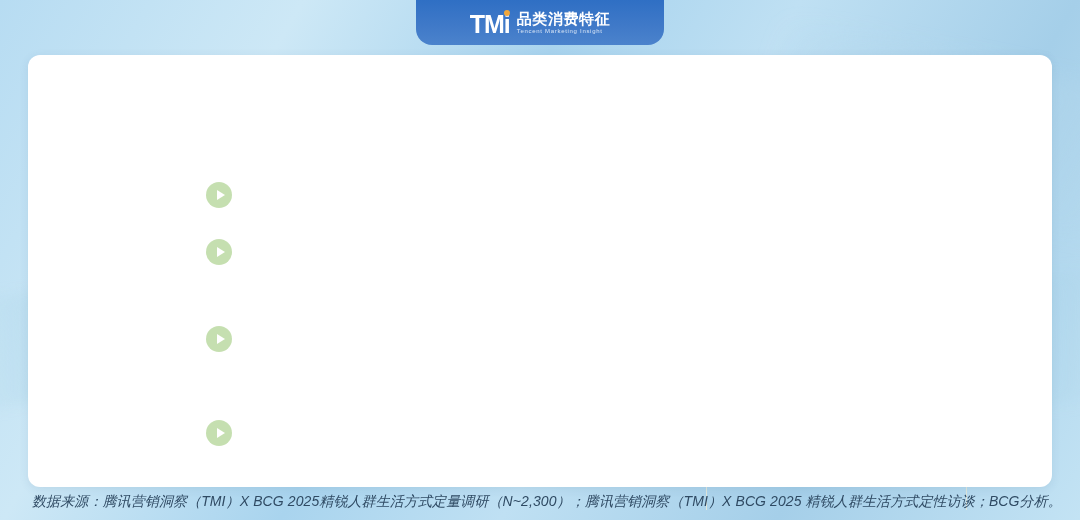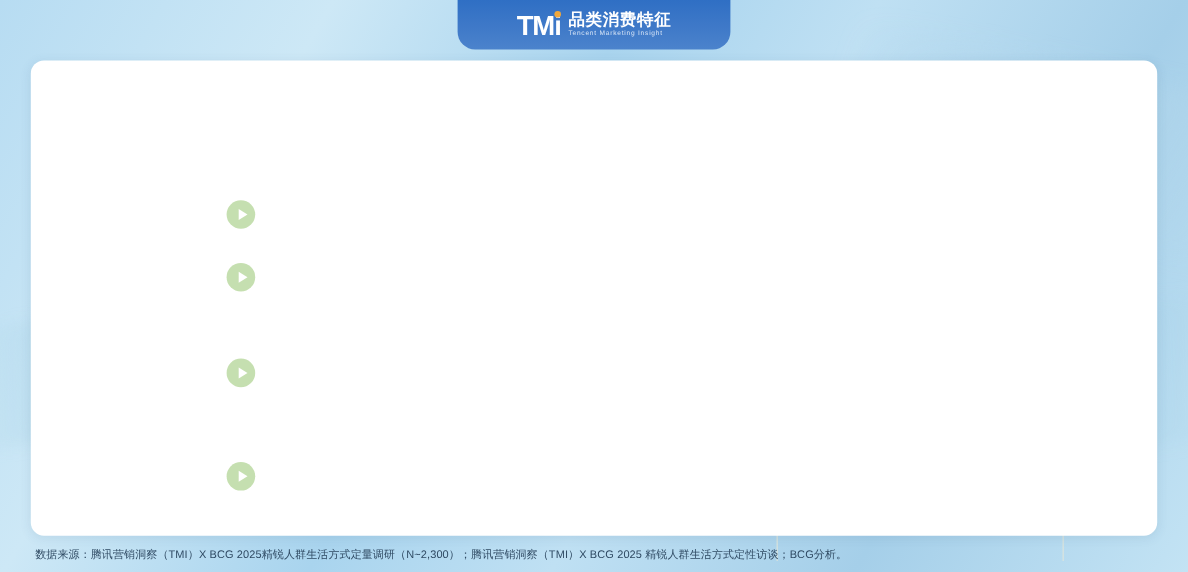--- a/index.html
+++ b/index.html
@@ -202,22 +202,23 @@
 
   .col-sep {
     position: absolute; top: 87px; width: 1px; height: 345px;
     background: #dfe6dc;
   }
   .sep1 { left: 485px; } .sep2 { left: 745px; }
 
   
   .footnote {
     position: absolute; left: 32px; bottom: 9px;
-    font-size: 10px; color: #2f4a63; letter-spacing: .1px; z-index: 6;
+    font-size: 14px; color: #2f4a63; letter-spacing: .1px; z-index: 6;
     white-space: nowrap;
+    font-style: italic;
   }
 </style>
 </head>
 <body>
 
 <div class="bg-streak streak-a"></div>
 <div class="bg-streak streak-b"></div>
 <div class="bg-streak streak-c"></div>
 
 <div class="tmi-banner">

